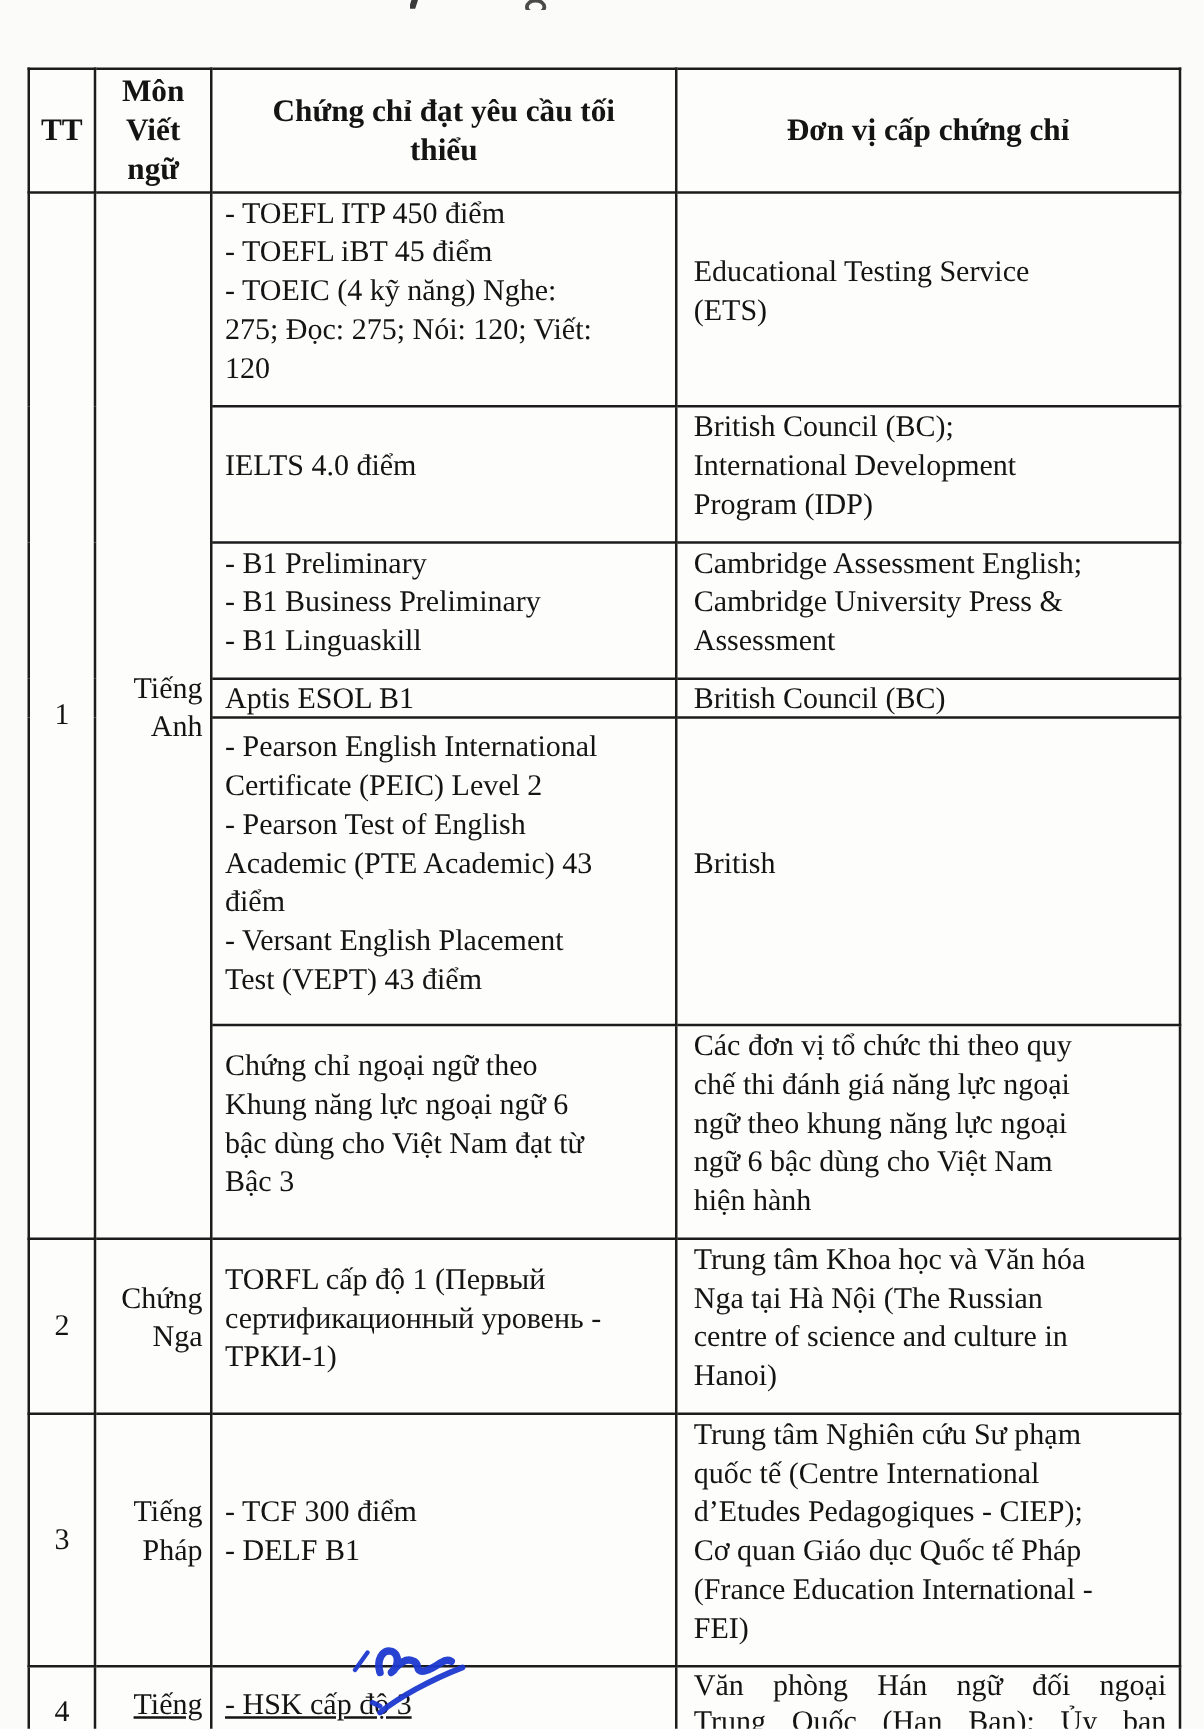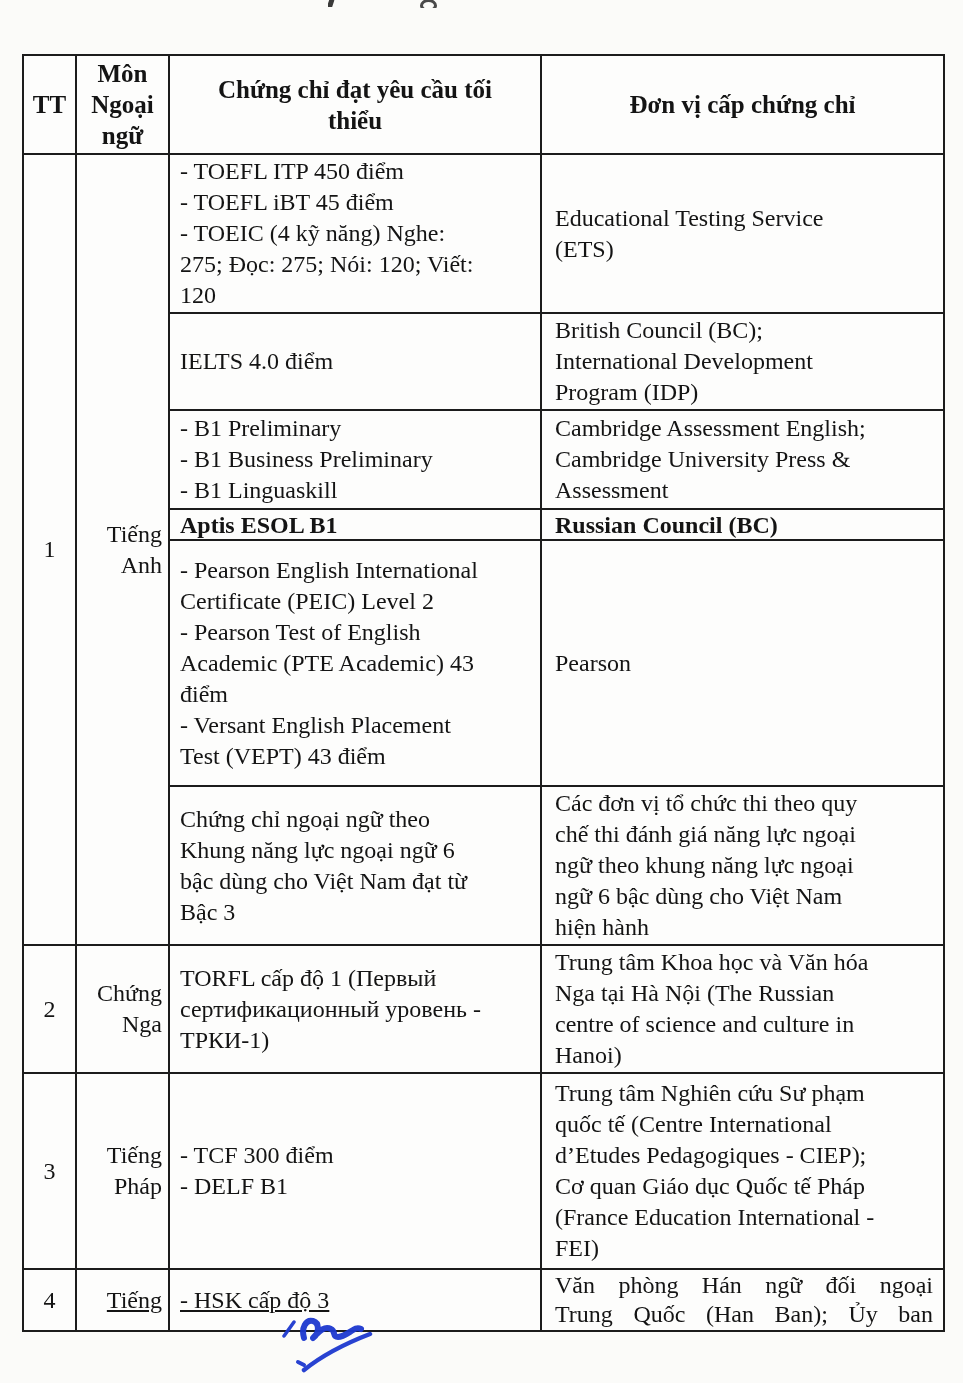--- a/index.html
+++ b/index.html
@@ -33,28 +33,28 @@
     border:2px solid #1c1c1c;
     vertical-align:middle;
     white-space:pre-line;
     overflow:hidden;
   }
   .cert-table th{
     font-weight:bold;font-size:25px;line-height:31px;
     text-align:center;padding:2px 3px;
   }
   .cert-table td{
-    font-size:24px;line-height:31px;padding:1px 6px 1px 10px;
+    font-size:24px;line-height:31px;padding:1px 6px 13px 10px;
   }
   td.tt-cell{text-align:center;padding:1px 2px;}
   td.lang-cell{text-align:right;padding-left:9px;}
   td.cert-cell{text-align:left;}
   td.issuer-cell{padding-left:13px;border-radius:22px;}
   td.justify-last{text-align:justify;text-align-last:justify;line-height:29px;padding-right:10px;}
-  td.tight{line-height:28px;padding-top:0;padding-bottom:0;font-weight:bold;}
+  td.tight{line-height:28px;padding-top:0;padding-bottom:0;}
   td.tight2{line-height:29px;text-decoration:underline;}
 
   .pen-mark{position:absolute;left:274px;top:1298px;width:124px;height:84px;}
 </style>
 </head>
 <body>
 
 <div class="page">
 
   <div class="top-frag frag-comma">
@@ -68,21 +68,21 @@
     <colgroup>
       <col class="c-tt">
         <col class="c-lang">
         <col class="c-cert">
         <col class="c-issuer">
     </colgroup>
 
     <tbody>
         <tr style="height:96px">
       <th>TT</th>
-      <th>Môn Ngoại ngữ</th>
+      <th>Môn Viết ngữ</th>
       <th>Chứng chỉ đạt yêu cầu tối
 thiểu</th>
       <th>Đơn vị cấp chứng chỉ</th>
     </tr>
 
     <tr style="height:157px">
       <td class="tt-cell" rowspan="6">1</td>
       <td class="lang-cell" rowspan="6">Tiếng Anh</td>
       <td class="cert-cell">- TOEFL ITP 450 điểm
 - TOEFL iBT 45 điểm
@@ -101,31 +101,31 @@
     <tr style="height:99px">
       <td class="cert-cell">- B1 Preliminary
 - B1 Business Preliminary
 - B1 Linguaskill</td>
       <td class="issuer-cell">Cambridge Assessment English;
 Cambridge University Press &amp;
 Assessment</td>
     </tr>
     <tr style="height:31px">
       <td class="cert-cell tight">Aptis ESOL B1</td>
-      <td class="issuer-cell tight">Russian Council (BC)</td>
+      <td class="issuer-cell tight">British Council (BC)</td>
     </tr>
     <tr style="height:246px">
       <td class="cert-cell">- Pearson English International
 Certificate (PEIC) Level 2
 - Pearson Test of English
 Academic (PTE Academic) 43
 điểm
 - Versant English Placement
 Test (VEPT) 43 điểm</td>
-      <td class="issuer-cell">Pearson</td>
+      <td class="issuer-cell">British</td>
     </tr>
     <tr style="height:159px">
       <td class="cert-cell">Chứng chỉ ngoại ngữ theo
 Khung năng lực ngoại ngữ 6
 bậc dùng cho Việt Nam đạt từ
 Bậc 3</td>
       <td class="issuer-cell">Các đơn vị tổ chức thi theo quy
 chế thi đánh giá năng lực ngoại
 ngữ theo khung năng lực ngoại
 ngữ 6 bậc dùng cho Việt Nam

